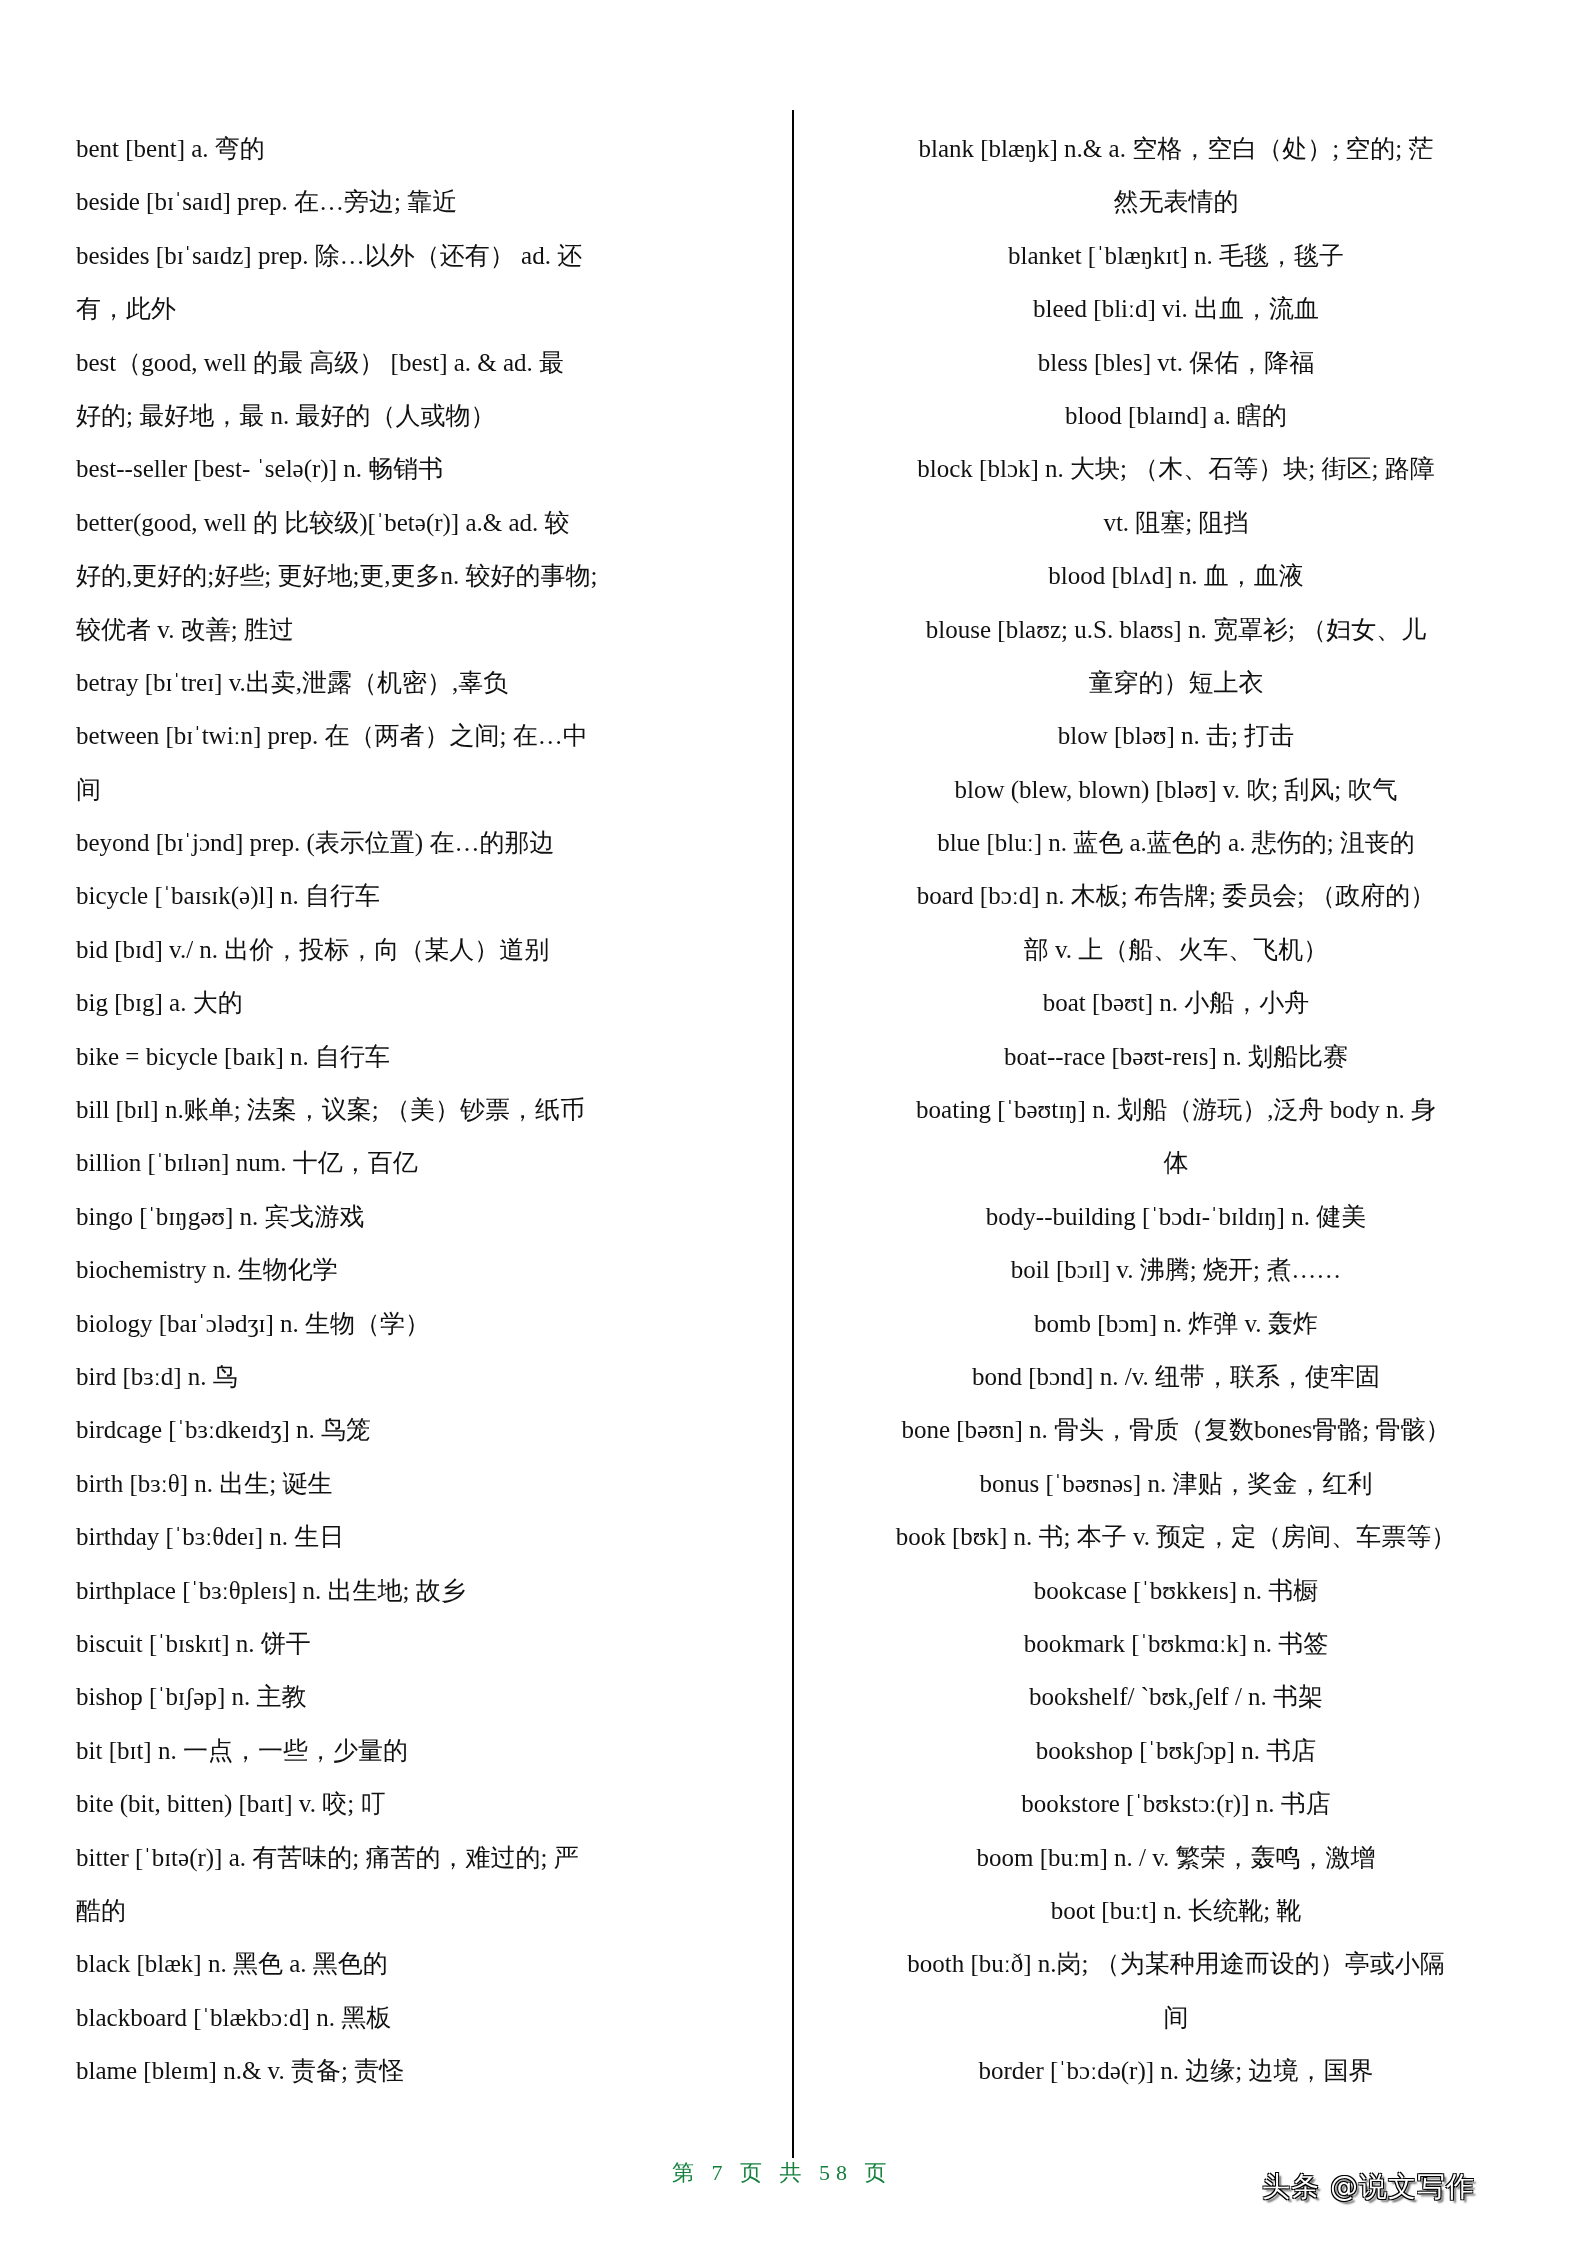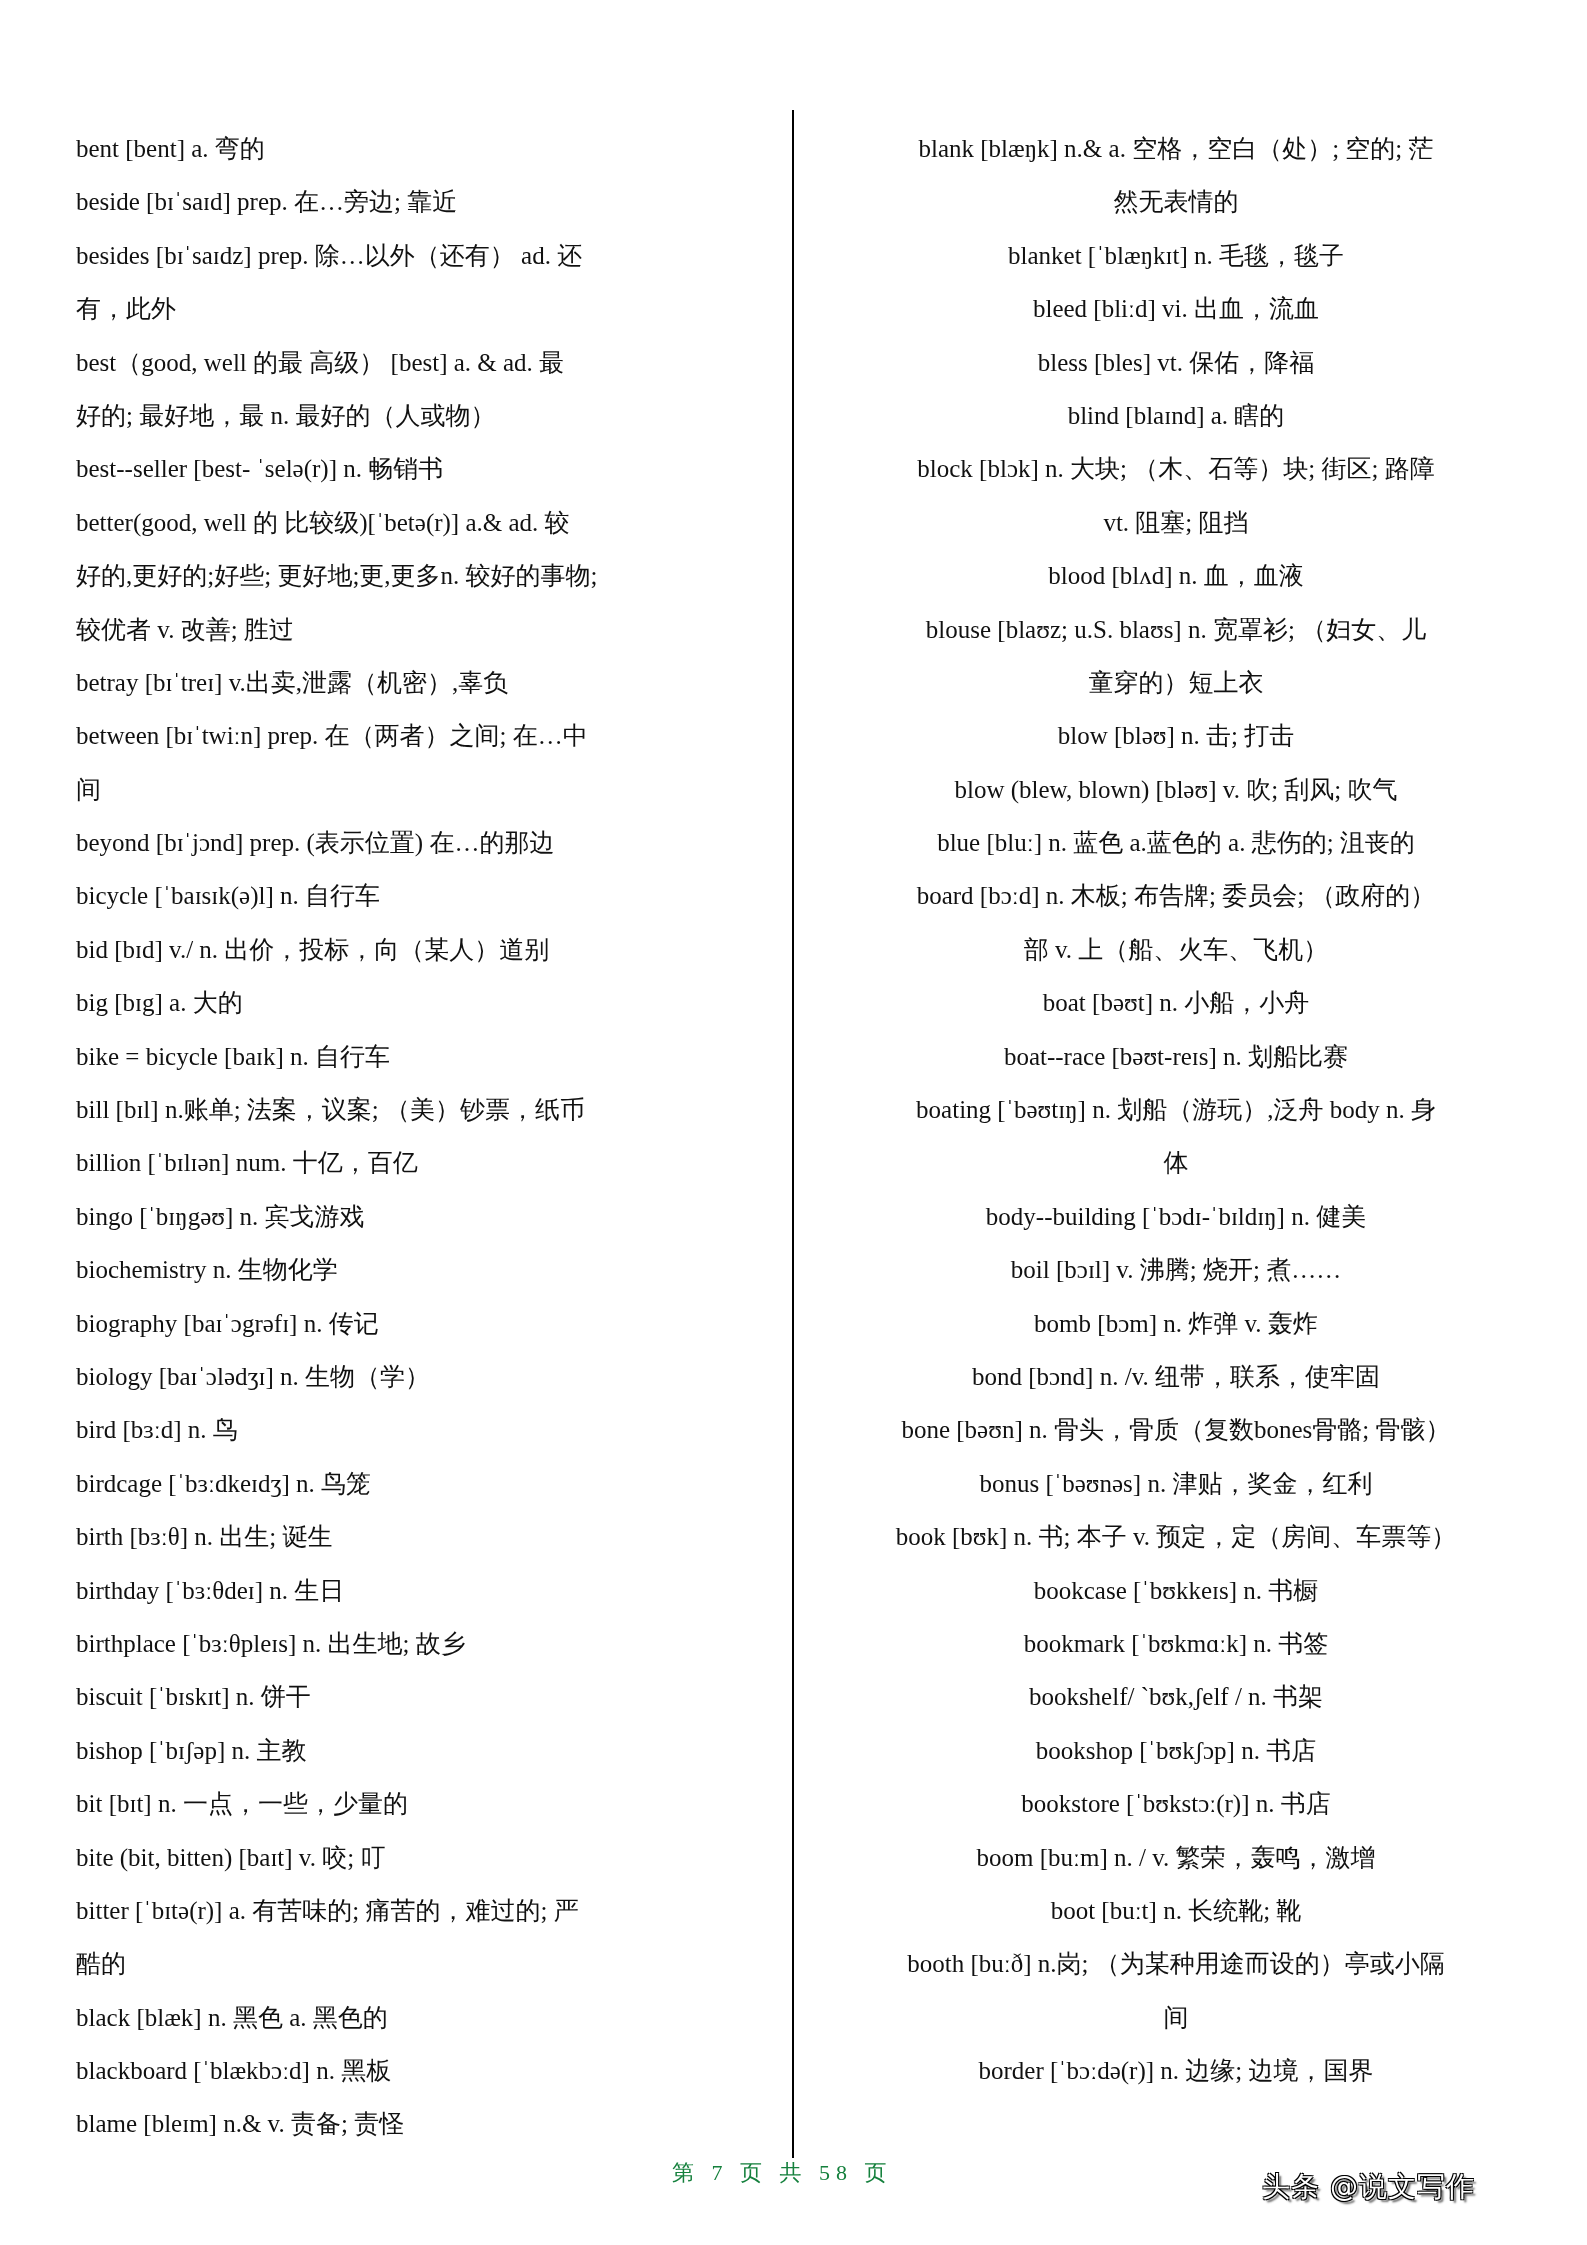--- a/index.html
+++ b/index.html
@@ -51,21 +51,20 @@
       <div class="line">间</div>
       <div class="line">beyond  [bɪˈjɔnd] prep. (表示位置) 在…的那边</div>
       <div class="line">bicycle  [ˈbaɪsɪk(ə)l] n. 自行车</div>
       <div class="line">bid  [bɪd] v./ n. 出价，投标，向（某人）道别</div>
       <div class="line">big  [bɪg] a. 大的</div>
       <div class="line">bike = bicycle  [baɪk] n. 自行车</div>
       <div class="line">bill  [bɪl] n.账单; 法案，议案;  （美）钞票，纸币</div>
       <div class="line">billion  [ˈbɪlɪən] num. 十亿，百亿</div>
       <div class="line">bingo  [ˈbɪŋgəʊ] n. 宾戈游戏</div>
       <div class="line">biochemistry n. 生物化学</div>
-      <div class="line">biography  [baɪˈɔgrəfɪ] n. 传记</div>
       <div class="line">biology  [baɪˈɔlədʒɪ] n. 生物（学）</div>
       <div class="line">bird  [bɜːd] n. 鸟</div>
       <div class="line">birdcage  [ˈbɜːdkeɪdʒ] n. 鸟笼</div>
       <div class="line">birth  [bɜːθ] n. 出生;  诞生</div>
       <div class="line">birthday  [ˈbɜːθdeɪ] n. 生日</div>
       <div class="line">birthplace  [ˈbɜːθpleɪs] n. 出生地; 故乡</div>
       <div class="line">biscuit  [ˈbɪskɪt] n. 饼干</div>
       <div class="line">bishop  [ˈbɪʃəp] n. 主教</div>
       <div class="line">bit  [bɪt] n. 一点，一些，少量的</div>
       <div class="line">bite (bit, bitten)  [baɪt] v. 咬; 叮</div>
@@ -75,21 +74,21 @@
       <div class="line">blackboard  [ˈblækbɔːd] n. 黑板</div>
       <div class="line">blame  [bleɪm] n.&amp; v. 责备; 责怪</div>
     </div>
   <div class="divider"></div>
   <div class="col col-right" id="right-col">
       <div class="line">blank  [blæŋk] n.&amp; a. 空格，空白（处）; 空的; 茫</div>
       <div class="line">然无表情的</div>
       <div class="line">blanket  [ˈblæŋkɪt] n. 毛毯，毯子</div>
       <div class="line">bleed  [bliːd] vi. 出血，流血</div>
       <div class="line">bless  [bles] vt. 保佑，降福</div>
-      <div class="line">blind  [blaɪnd] a. 瞎的</div>
+      <div class="line">blood  [blaɪnd] a. 瞎的</div>
       <div class="line">block  [blɔk] n. 大块; （木、石等）块; 街区; 路障</div>
       <div class="line">vt. 阻塞; 阻挡</div>
       <div class="line">blood  [blʌd] n. 血，血液</div>
       <div class="line">blouse  [blaʊz; u.S. blaʊs] n. 宽罩衫; （妇女、儿</div>
       <div class="line">童穿的）短上衣</div>
       <div class="line">blow  [bləʊ] n. 击; 打击</div>
       <div class="line">blow (blew, blown)  [bləʊ] v. 吹; 刮风; 吹气</div>
       <div class="line">blue  [bluː] n. 蓝色 a.蓝色的 a. 悲伤的; 沮丧的</div>
       <div class="line">board  [bɔːd] n. 木板; 布告牌; 委员会; （政府的）</div>
       <div class="line">部 v. 上（船、火车、飞机）</div>

